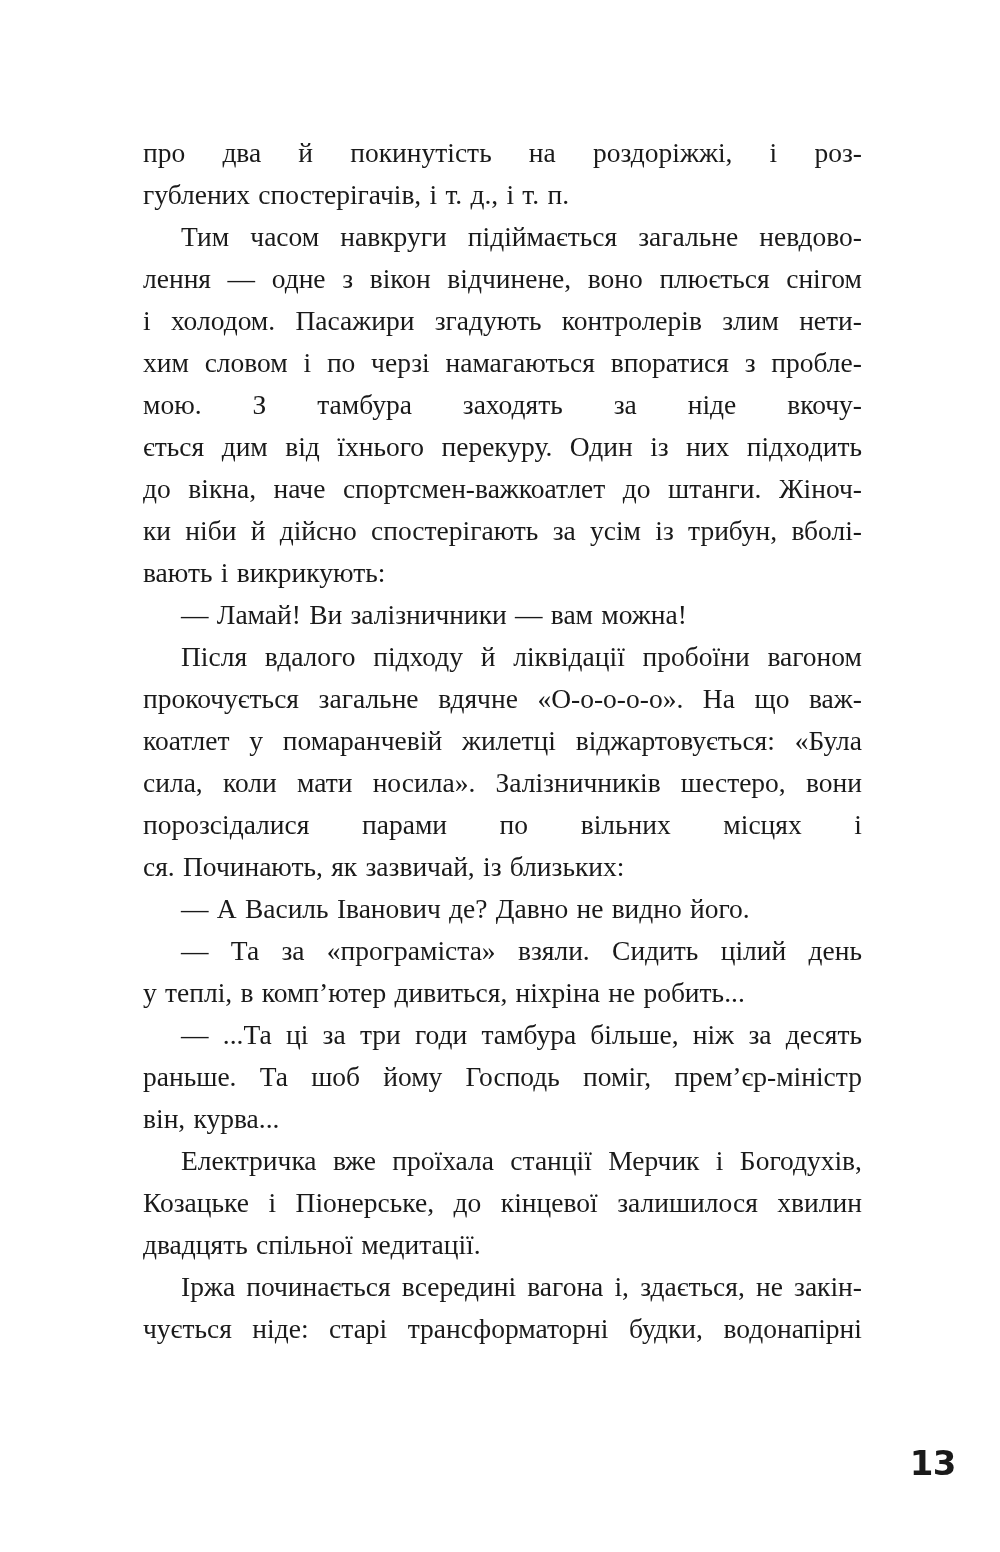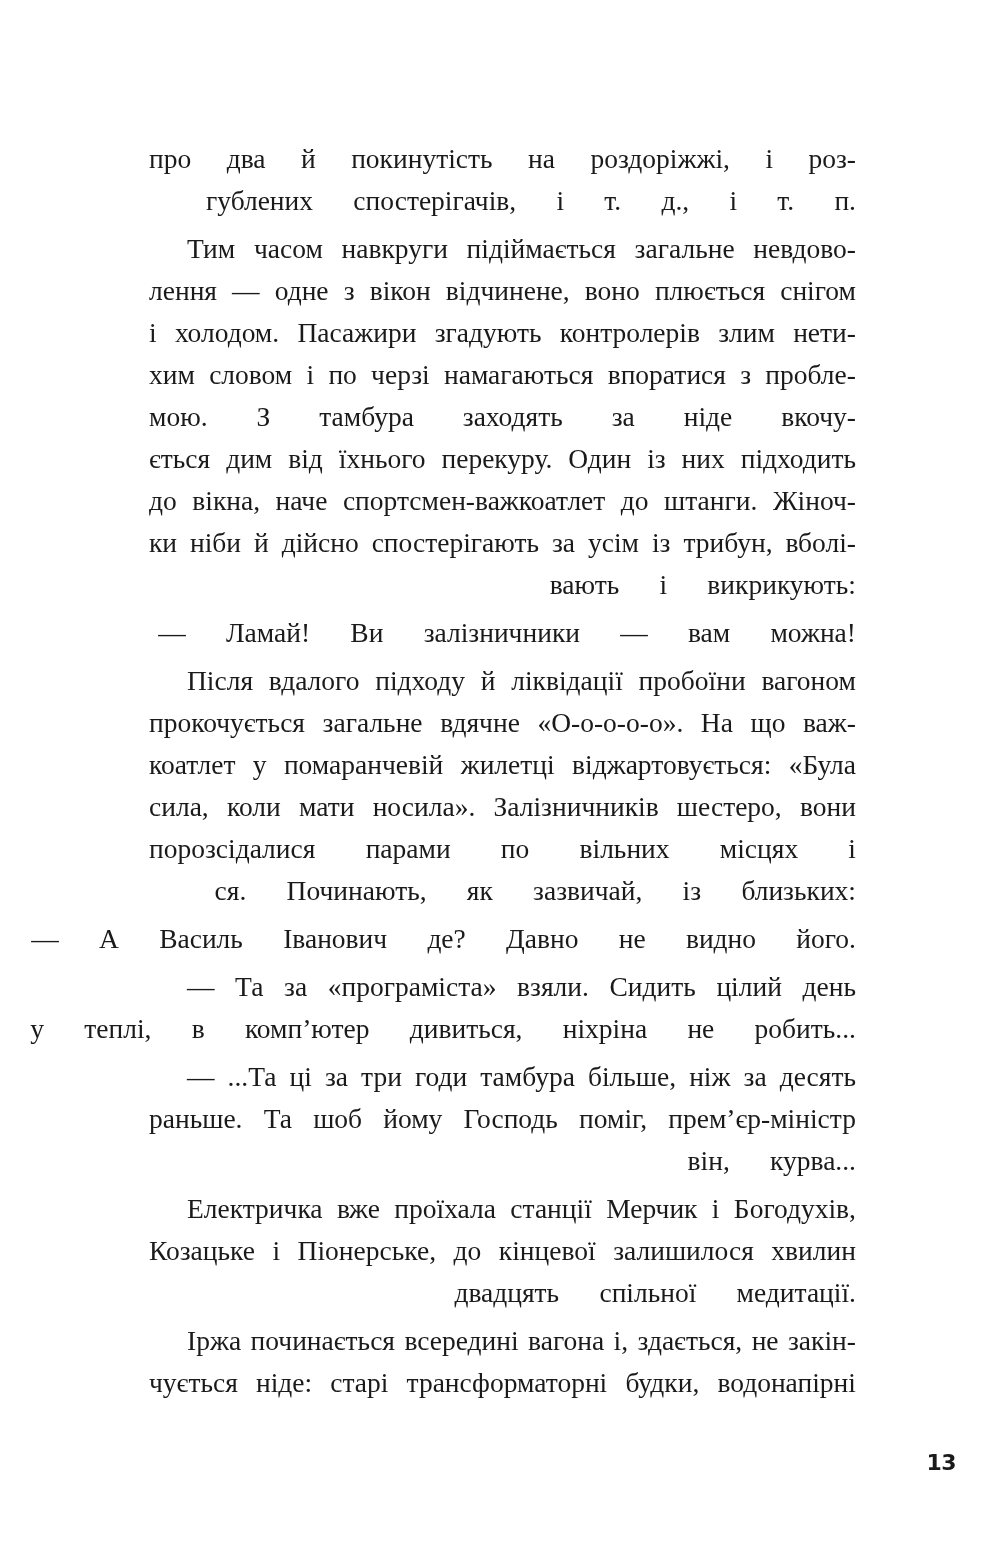--- a/index.html
+++ b/index.html
@@ -16,40 +16,39 @@
     font-family: "Liberation Serif", "DejaVu Serif", serif;
     color: #1a1a1a;
   }
   .text-block {
     position: absolute;
     left: 143px;
     top: 132px;
     width: 719px;
   }
   .para {
-    margin: 6px;
+    margin: 0;
   }
   
   .line {
     display: flex;
     width: 100%;
     font-size: 27.5px;
     line-height: 42px;
     height: 42px;
     white-space: pre;
     color: #1a1a1a;
   }
   
   .line.just {
     justify-content: space-between;
   }
   
   .line.last {
-    justify-content: flex-end;
-    gap: 32px;
+    justify-content: flex-start;
   }
   .line.last .w + .w {
     margin-left: 0;
   }
   .line.last .w {
     margin-right: 0.30em;
   }
   .line.last .w:last-child {
     margin-right: 0;
   }
@@ -58,21 +57,21 @@
     padding-left: 38px;
     width: calc(100% - 38px);
   }
   .w {
     display: inline-block;
   }
   .page-number {
     position: absolute;
     right: 44px;
     top: 1448px;
-    font-size: 22px;
+    font-size: 34px;
     line-height: 30px;
     font-family: "DejaVu Sans", sans-serif;
     font-weight: 600;
     color: #1a1a1a;
     letter-spacing: -0.5px;
   }
 </style>
 </head>
 <body>
 

